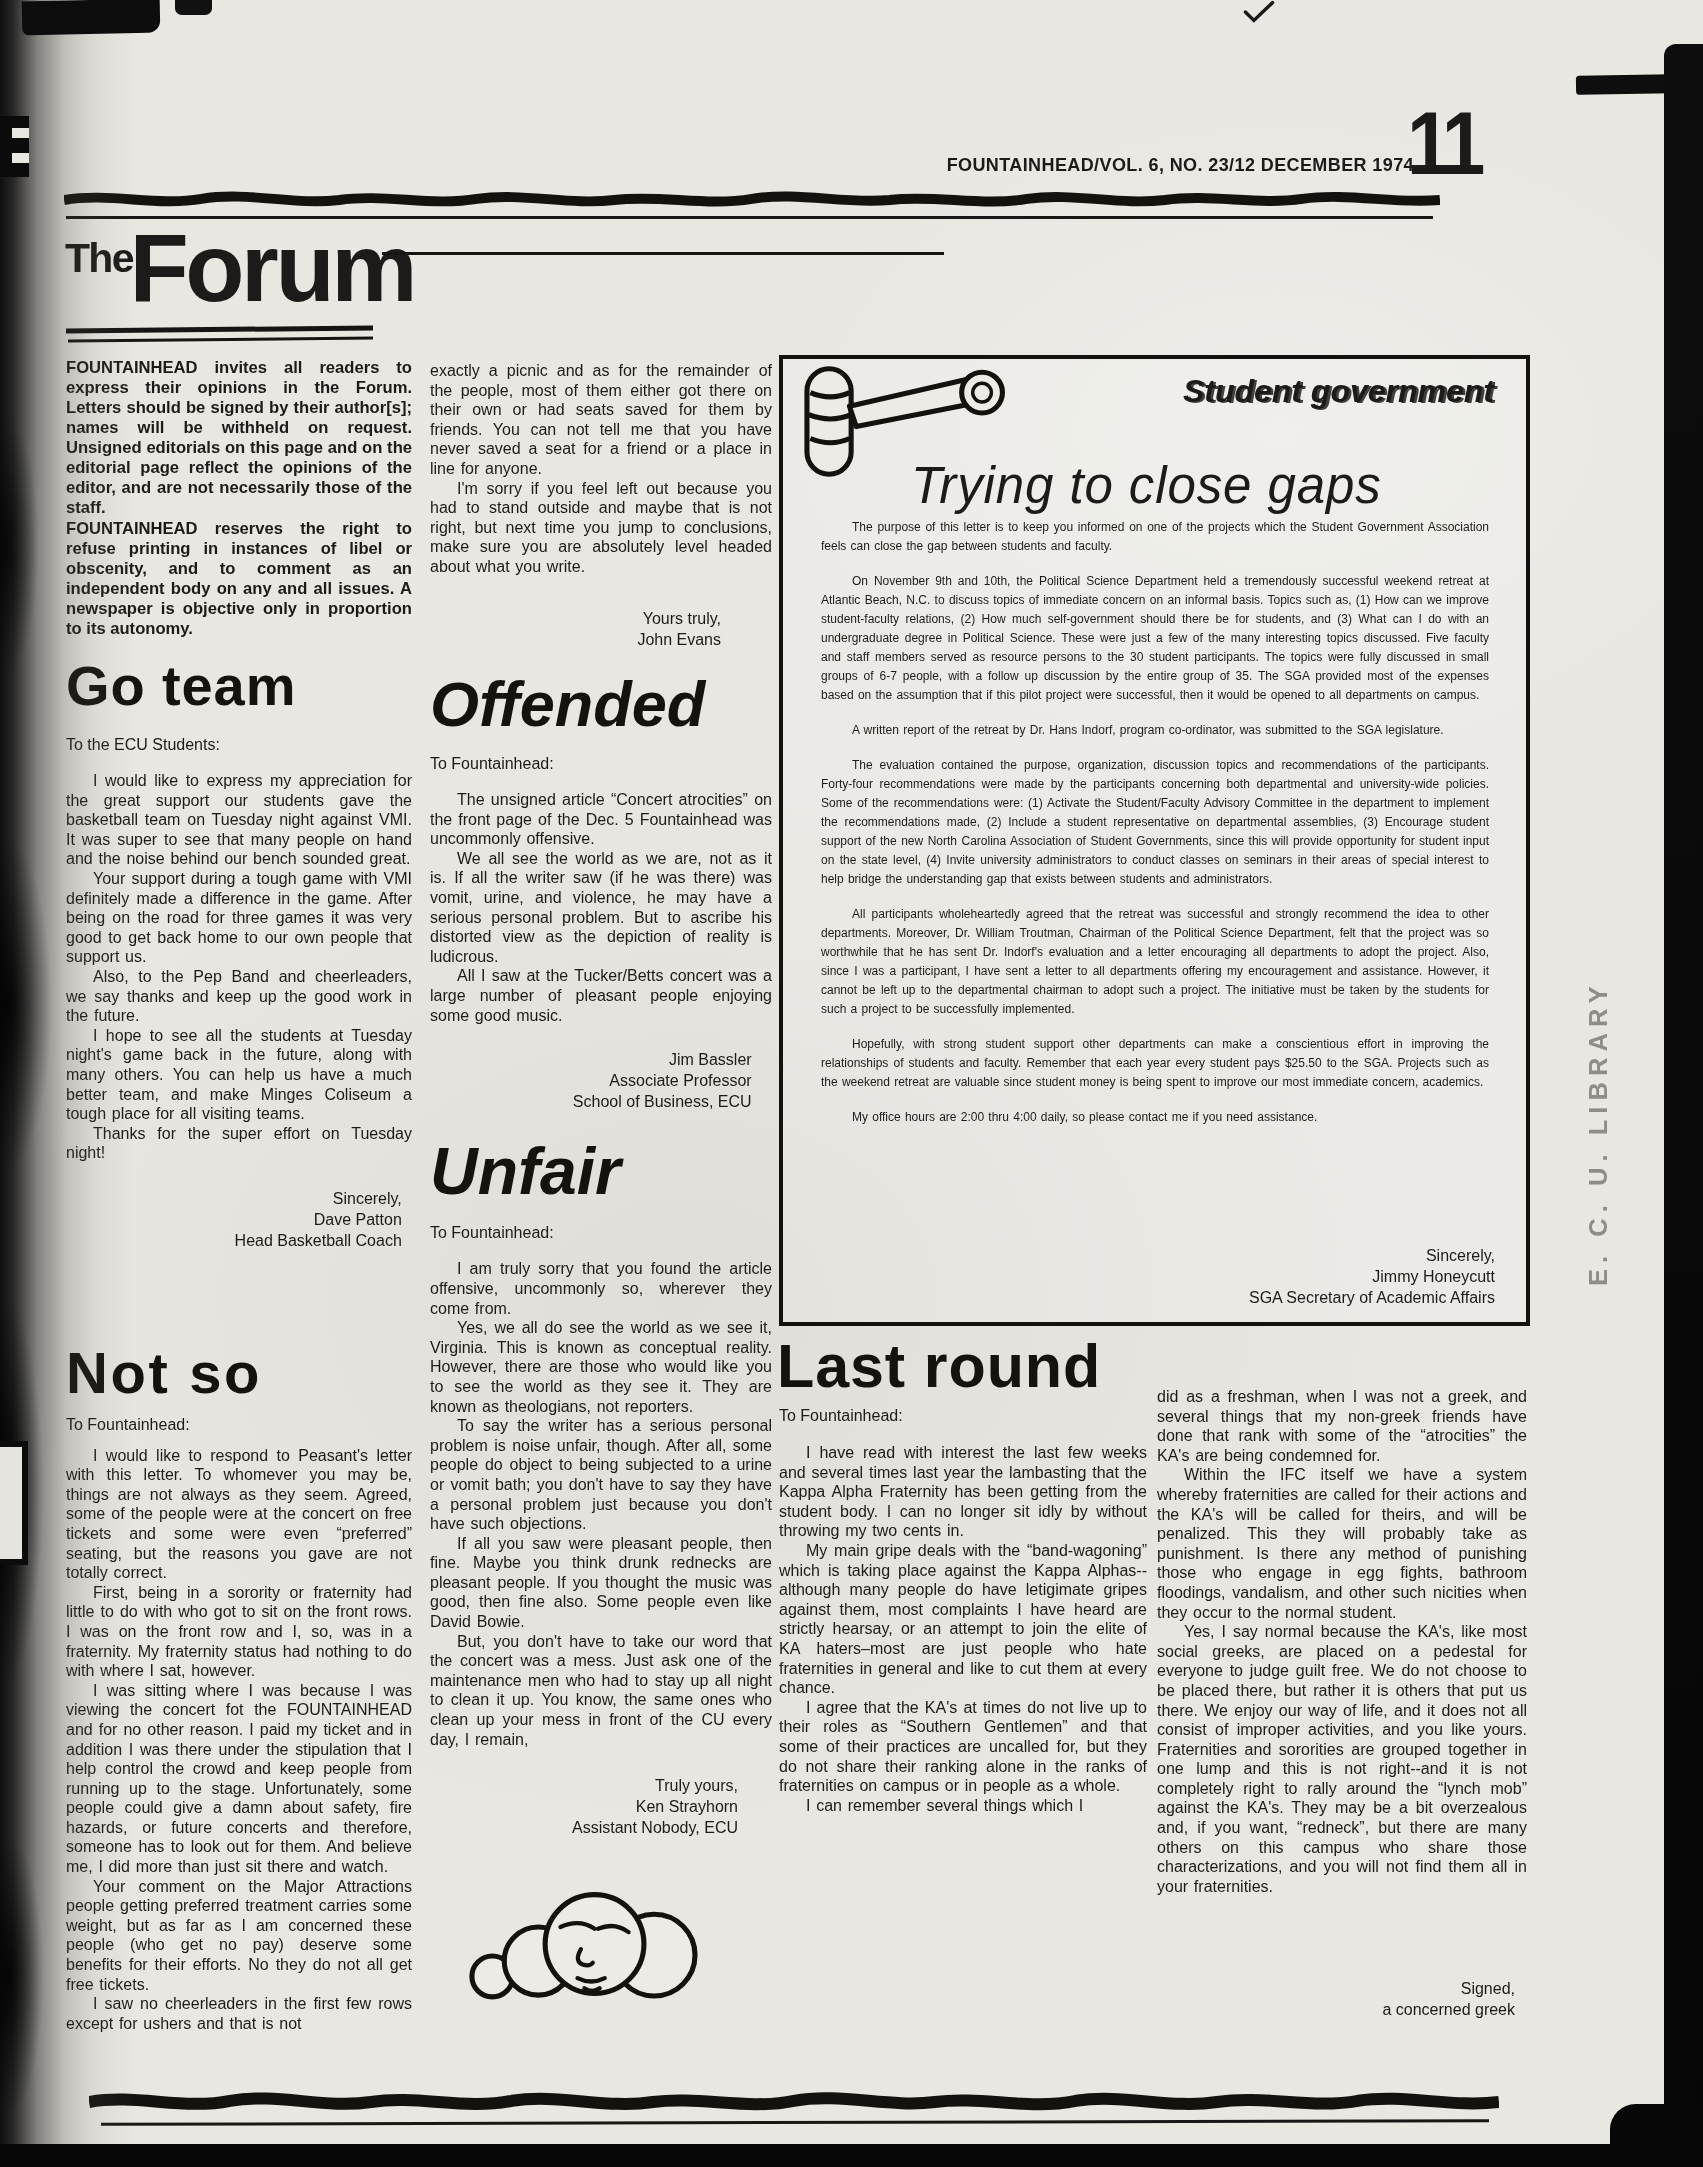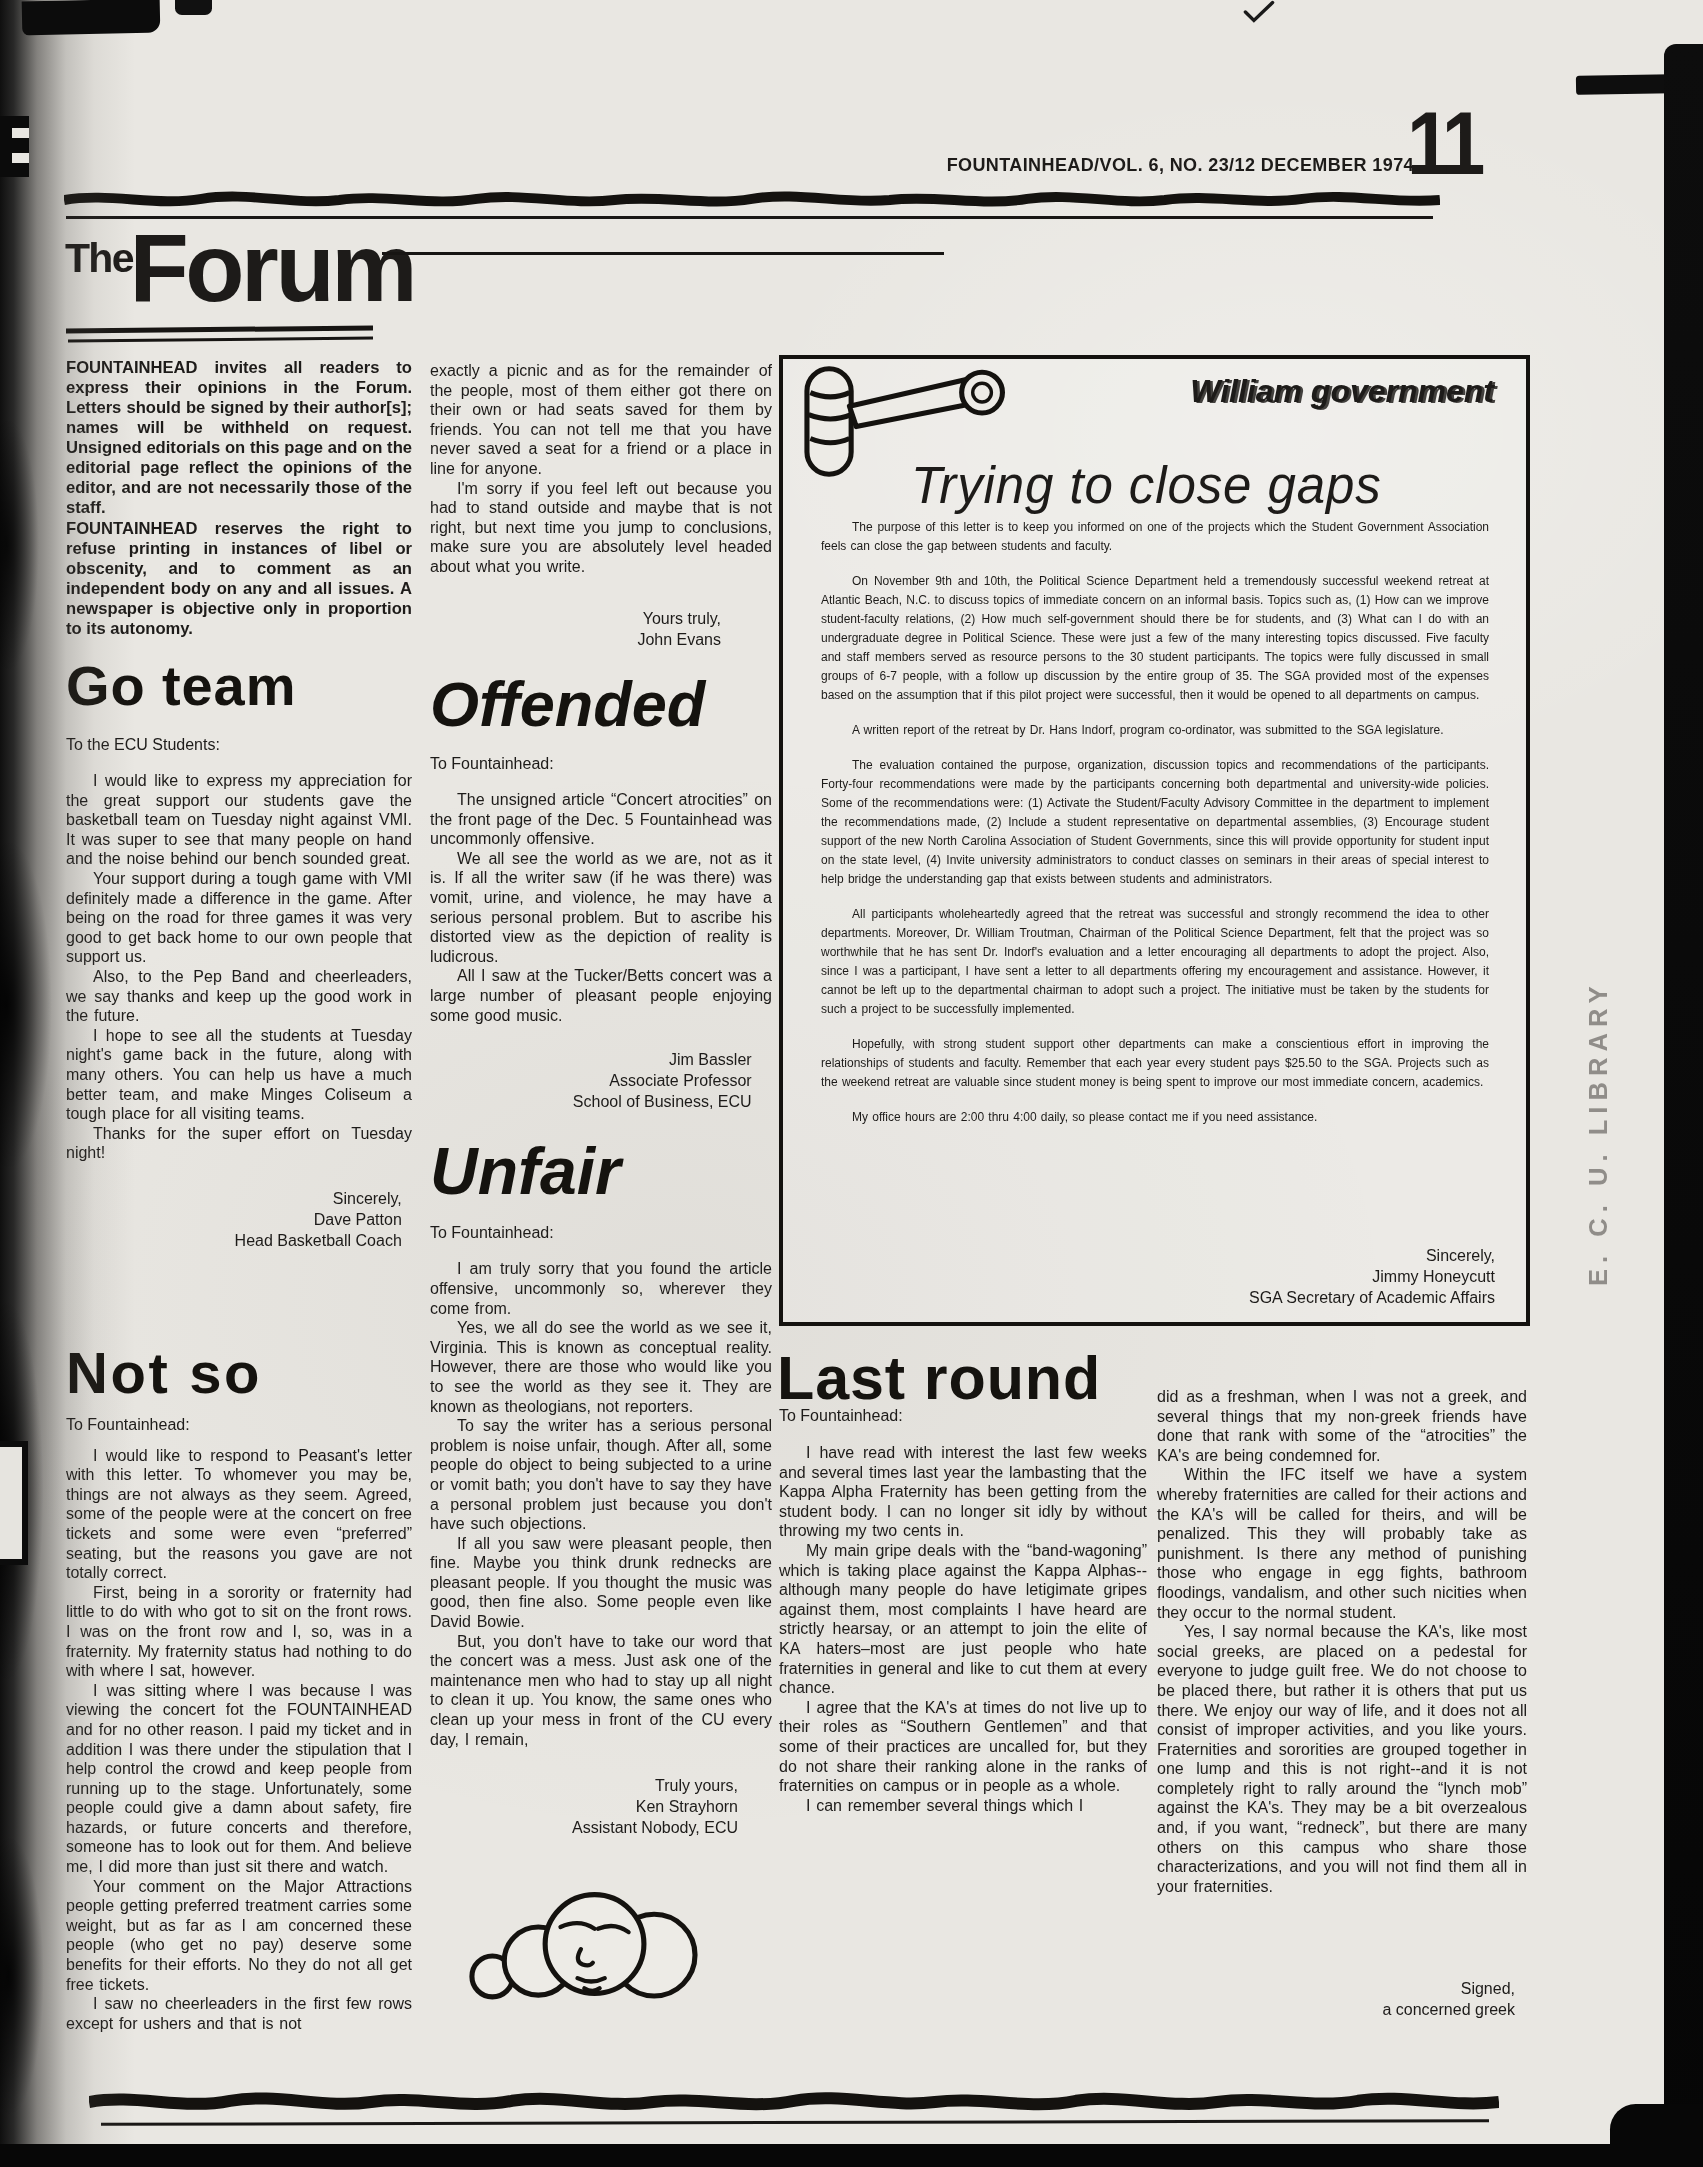--- a/index.html
+++ b/index.html
@@ -201,39 +201,39 @@
       <g stroke="#14120f" stroke-width="6" fill="#edebe6" stroke-linejoin="round">
         <rect x="22" y="8" width="52" height="124" rx="26"></rect>
         <path d="M26,36 q24,10 46,0" fill="none"></path>
         <path d="M24,62 q26,10 50,0" fill="none"></path>
         <path d="M26,90 q24,10 46,0" fill="none"></path>
         <polygon points="72,52 212,20 222,48 80,76"></polygon>
         <circle cx="228" cy="36" r="24"></circle>
         <circle cx="228" cy="36" r="11" fill="none" stroke-width="4"></circle>
       </g>
     </svg>
-    <div class="sga-kicker">William government</div>
+    <div class="sga-kicker">Student government</div>
     <h1 class="sga-headline">Trying to close gaps</h1>
     <div class="sga-body">
         <p>The purpose of this letter is to keep you informed on one of the projects which the Student Government Association feels can close the gap between students and faculty.</p>
         <p>On November 9th and 10th, the Political Science Department held a tremendously successful weekend retreat at Atlantic Beach, N.C. to discuss topics of immediate concern on an informal basis. Topics such as, (1) How can we improve student-faculty relations, (2) How much self-government should there be for students, and (3) What can I do with an undergraduate degree in Political Science. These were just a few of the many interesting topics discussed. Five faculty and staff members served as resource persons to the 30 student participants. The topics were fully discussed in small groups of 6-7 people, with a follow up discussion by the entire group of 35. The SGA provided most of the expenses based on the assumption that if this pilot project were successful, then it would be opened to all departments on campus.</p>
         <p>A written report of the retreat by Dr. Hans Indorf, program co-ordinator, was submitted to the SGA legislature.</p>
         <p>The evaluation contained the purpose, organization, discussion topics and recommendations of the participants. Forty-four recommendations were made by the participants concerning both departmental and university-wide policies. Some of the recommendations were: (1) Activate the Student/Faculty Advisory Committee in the department to implement the recommendations made, (2) Include a student representative on departmental assemblies, (3) Encourage student support of the new North Carolina Association of Student Governments, since this will provide opportunity for student input on the state level, (4) Invite university administrators to conduct classes on seminars in their areas of special interest to help bridge the understanding gap that exists between students and administrators.</p>
         <p>All participants wholeheartedly agreed that the retreat was successful and strongly recommend the idea to other departments. Moreover, Dr. William Troutman, Chairman of the Political Science Department, felt that the project was so worthwhile that he has sent Dr. Indorf's evaluation and a letter encouraging all departments to adopt the project. Also, since I was a participant, I have sent a letter to all departments offering my encouragement and assistance. However, it cannot be left up to the departmental chairman to adopt such a project. The initiative must be taken by the students for such a project to be successfully implemented.</p>
         <p>Hopefully, with strong student support other departments can make a conscientious effort in improving the relationships of students and faculty. Remember that each year every student pays $25.50 to the SGA. Projects such as the weekend retreat are valuable since student money is being spent to improve our most immediate concern, academics.</p>
         <p>My office hours are 2:00 thru 4:00 daily, so please contact me if you need assistance.</p>
       </div>
     <div class="sga-closing">
         <p>Sincerely,</p>
         <p>Jimmy Honeycutt</p>
         <p>SGA Secretary of Academic Affairs</p>
       </div>
   </section>
 
-  <h2 class="hl hl-last block" style="left:777px;top:1336px;margin-top:12px;">Last round</h2>
+  <h2 class="hl hl-last block" style="left:777px;top:1336px;">Last round</h2>
   <p class="sal block" style="left:779px;top:1407px;margin:0;">To Fountainhead:</p>
   <div class="block bodytext" style="left:779px;top:1443px;width:368px;height:477px;overflow:hidden;">
       <p>I have read with interest the last few weeks and several times last year the lambasting that the Kappa Alpha Fraternity has been getting from the student body. I can no longer sit idly by without throwing my two cents in.</p>
       <p>My main gripe deals with the “band-wagoning” which is taking place against the Kappa Alphas--although many people do have letigimate gripes against them, most complaints I have heard are strictly hearsay, or an attempt to join the elite of KA haters–most are just people who hate fraternities in general and like to cut them at every chance.</p>
       <p>I agree that the KA's at times do not live up to their roles as “Southern Gentlemen” and that some of their practices are uncalled for, but they do not share their ranking alone in the ranks of fraternities on campus or in people as a whole.</p>
       <p>I can remember several things which I</p>
     </div>
   <div class="block bodytext noindent-first" style="left:1157px;top:1387px;width:370px;height:632px;overflow:hidden;">
       <p>did as a freshman, when I was not a greek, and several things that my non-greek friends have done that rank with some of the “atrocities” the KA's are being condemned for.</p>
       <p>Within the IFC itself we have a system whereby fraternities are called for their actions and the KA's will be called for theirs, and will be penalized. This they will probably take as punishment. Is there any method of punishing those who engage in egg fights, bathroom floodings, vandalism, and other such nicities when they occur to the normal student.</p>

